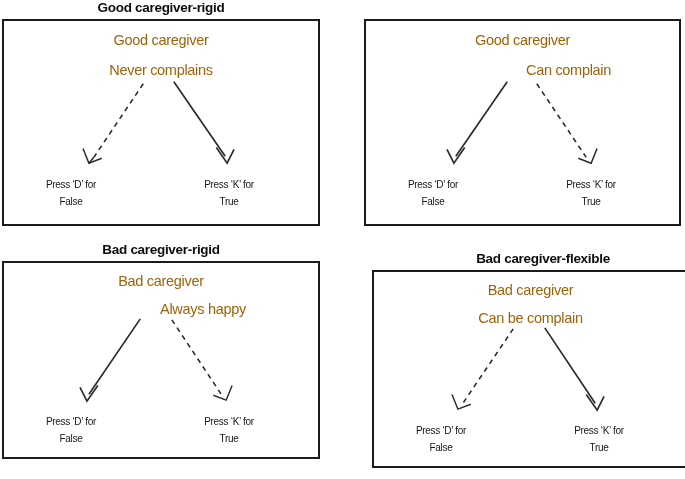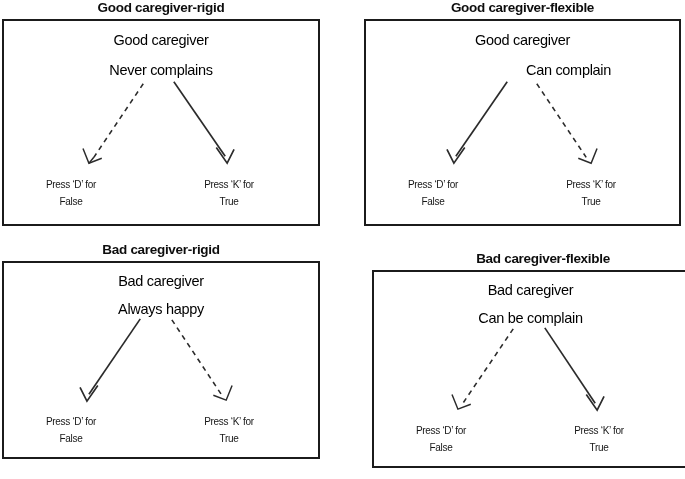--- a/index.html
+++ b/index.html
@@ -53,21 +53,21 @@
 
   
   .stim {
     position: absolute;
     left: 0;
     width: 100%;
     text-align: center;
     font-size: 14.5px;
     line-height: 17px;
     letter-spacing: -0.3px;
-    color: #000000;
+    color: #a16207;
     white-space: nowrap;
   }
 
   
   .resp {
     position: absolute;
     text-align: center;
     font-size: 10px;
     line-height: 17px;
     letter-spacing: -0.3px;
@@ -139,21 +139,20 @@
         <span class="resp-line2">False</span>
       </div>
       <div class="resp" style="left:160px; top:155px;">
         <span>Press ‘K’ for</span>
         <span class="resp-line2">True</span>
       </div>
     </div>
   </div>
 
   <div class="panel" style="left:364px; top:0px; width:317px; height:226px;">
-    <div class="panel-title">Good caregiver-flexible</div>
     <div class="panel-box" style="top:19px; width:317px; height:207px;">
 
       <svg class="arrow-layer" viewBox="0 0 317 207" preserveAspectRatio="none">
 
         <g>
           <line class="arrow-line" x1="143" y1="62" x2="91" y2="138"></line>
           <polyline class="arrow-head" points="82,131 89,145 100,129"></polyline>
         </g>
 
         <g>
@@ -187,21 +186,21 @@
           <polyline class="arrow-head" points="77,127 84,141 95,125"></polyline>
         </g>
 
         <g>
           <line class="arrow-line dashed" x1="170" y1="58" x2="220" y2="134"></line>
           <polyline class="arrow-head thin" points="212,135 225,140 231,125"></polyline>
         </g>
       </svg>
 
       <div class="stim" style="top:10px;">Bad caregiver</div>
-      <div class="stim" style="top:38px;">Always happy</div>
+      <div class="stim" style="top:38px;margin-left:42px;">Always happy</div>
 
       <div class="resp" style="left:2px; top:150px;">
         <span>Press ‘D’ for</span>
         <span class="resp-line2">False</span>
       </div>
       <div class="resp" style="left:160px; top:150px;">
         <span>Press ‘K’ for</span>
         <span class="resp-line2">True</span>
       </div>
     </div>

